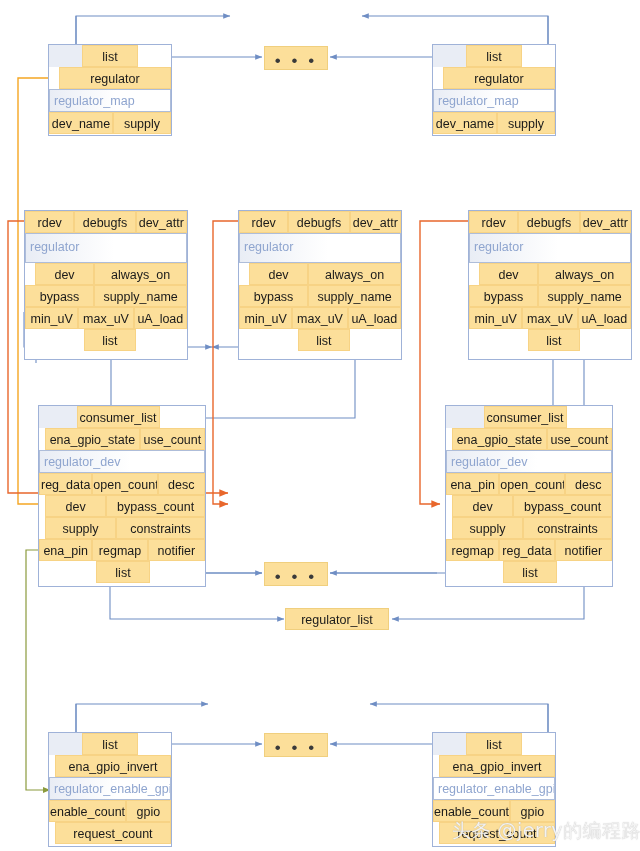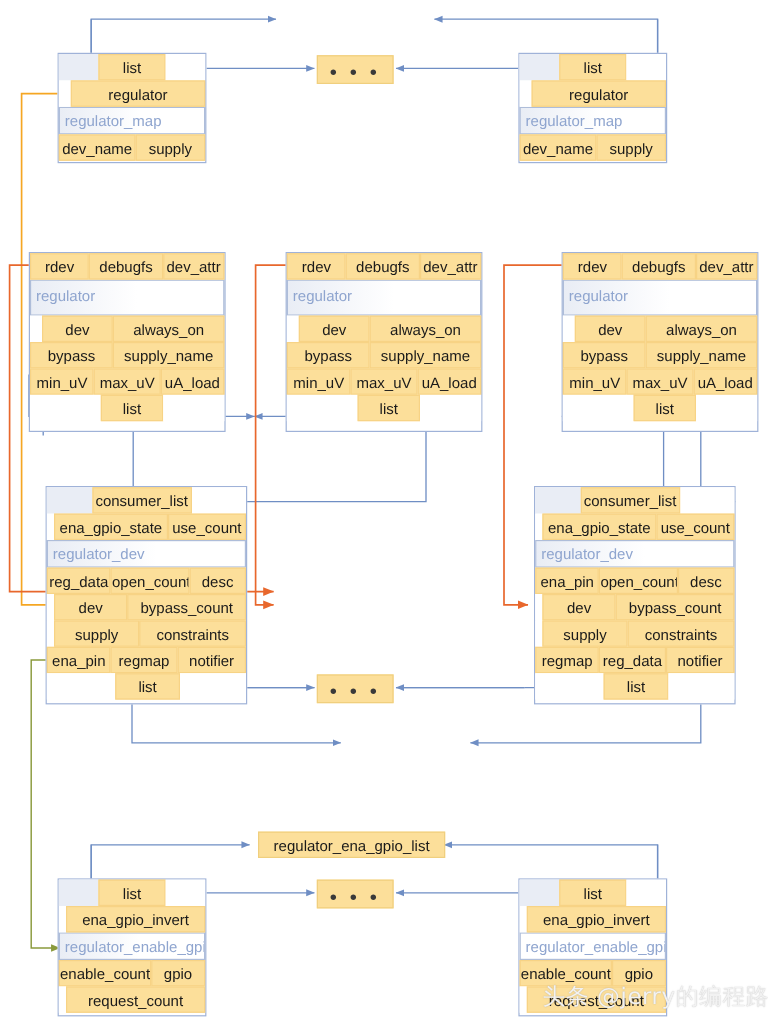--- a/index.html
+++ b/index.html
@@ -394,24 +394,24 @@
       <div class="cell blank" style="width:58px;"></div>
       <div class="cell" style="width:54px;">list</div>
       <div class="cell blank" style="width:56px;"></div>
     </div>
   </div>
 
   <div class="dotsbox" style="left:264px;top:562px;width:64px;height:24px;">
     <span style="margin-top:5px;">• • •</span>
   </div>
 
-
-  <div class="labelbox" style="left:215px;top:693px;width:156px;height:22px;line-height:22px;">
-    <span>regulator_ena_gpio_list</span>
-  </div>
+  <div class="labelbox" style="left:285px;top:608px;width:104px;height:22px;line-height:22px;">
+    <span>regulator_list</span>
+  </div>
+
 
   <div class="dotsbox" style="left:264px;top:733px;width:64px;height:24px;">
     <span style="margin-top:5px;">• • •</span>
   </div>
 
   <div class="struct" style="left:48px;top:732px;width:124px;height:115px;">
     <div class="row">
       <div class="cell grayblank" style="width:34px;"></div>
       <div class="cell" style="width:56px;">list</div>
       <div class="cell blank" style="width:34px;"></div>

